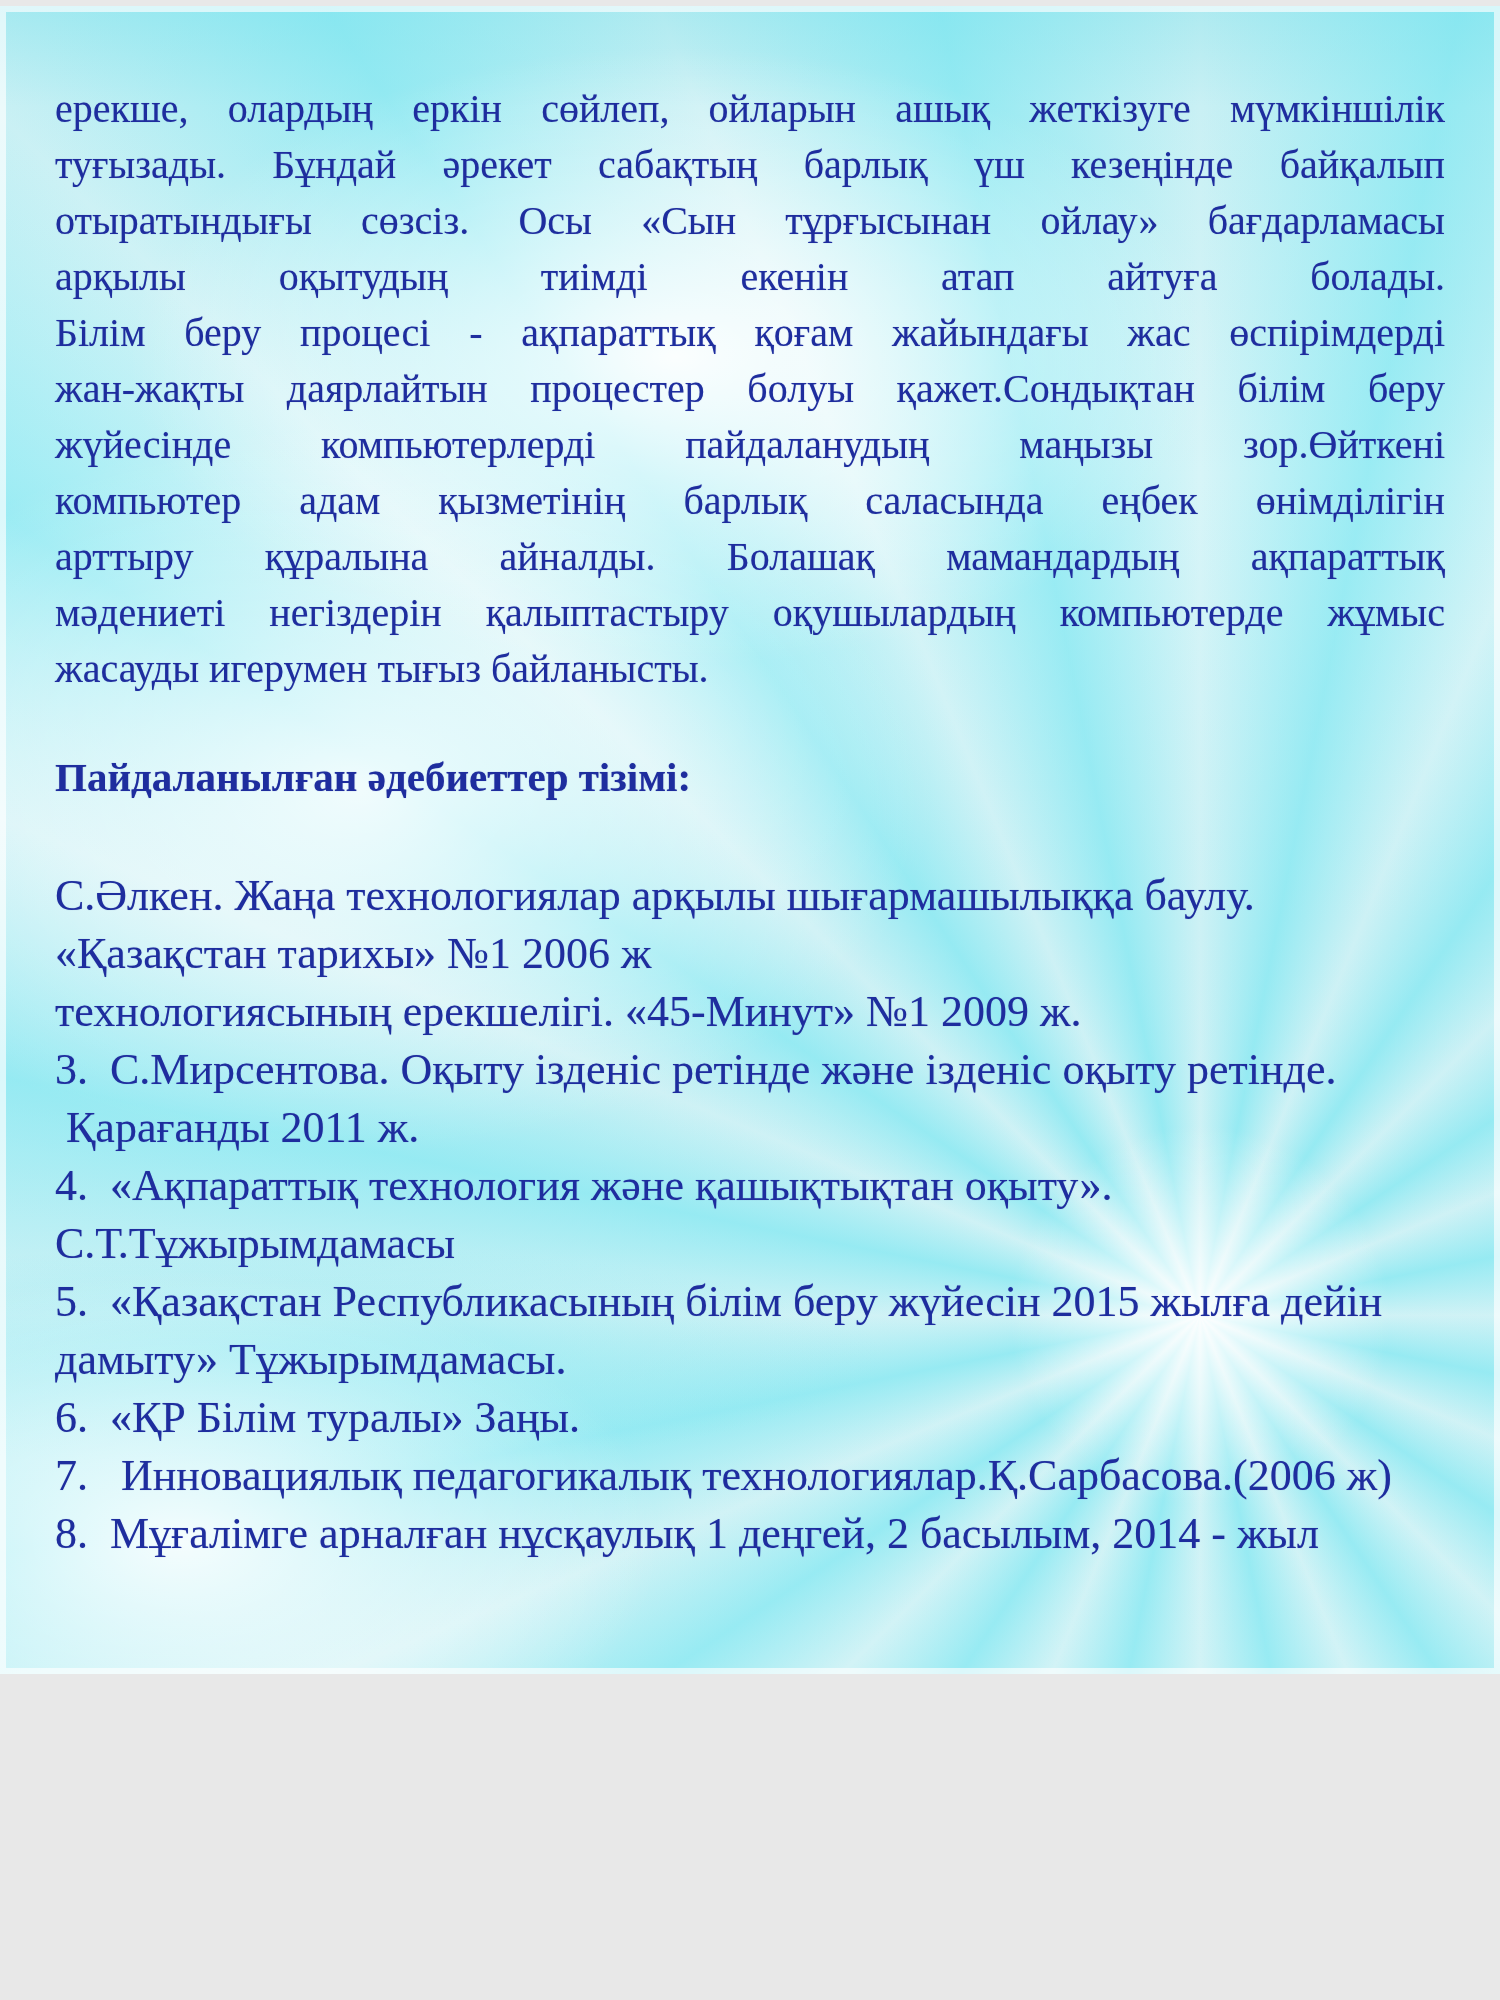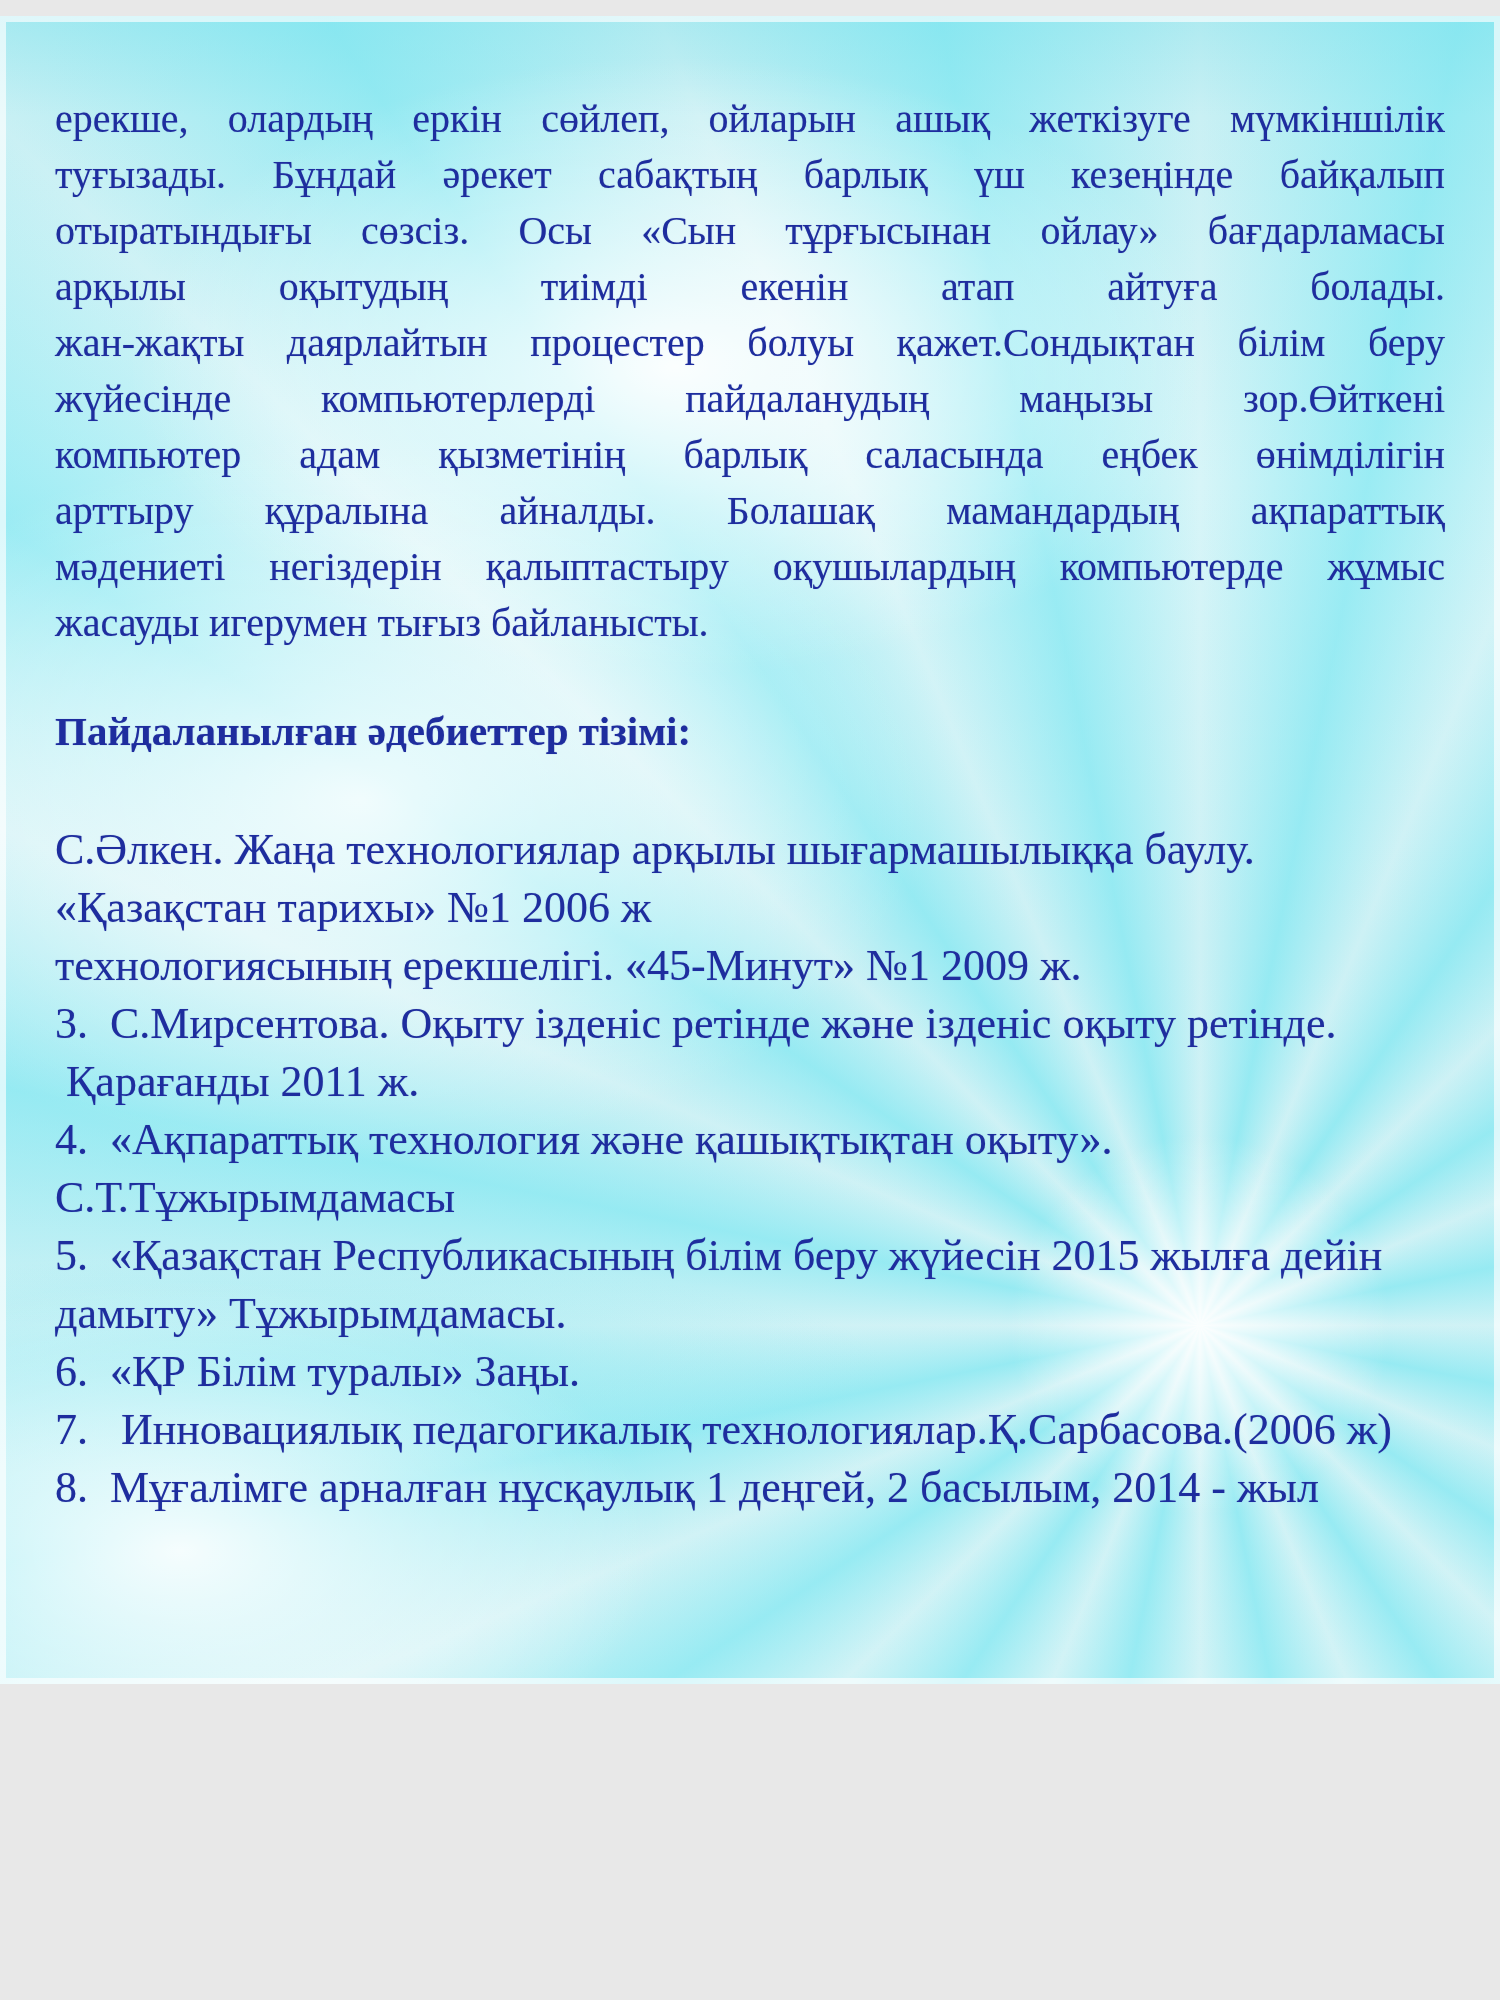--- a/index.html
+++ b/index.html
@@ -1,19 +1,19 @@
 <!DOCTYPE html>
 <html><head>
 <meta charset="utf-8">
 <style>
   html,body { margin:0; padding:0; background:#e8e8e8; }
   .page {
     position:relative;
     width:1500px; height:1668px;
-    margin:16px auto;
+    margin:6px auto;
     overflow:hidden;
     font-family:"Liberation Serif", serif;
     color:#1e2d9e;
     background:
       
       radial-gradient(circle 190px at 80% 78.5%, rgba(255,255,255,0.95) 0%, rgba(255,255,255,0) 100%),
       
       radial-gradient(ellipse 760px 430px at 45% 21%, rgba(255,255,255,0.95) 0%, rgba(255,255,255,0) 72%),
       
       radial-gradient(ellipse 820px 520px at 24% 47%, rgba(255,255,255,0.85) 0%, rgba(255,255,255,0) 70%),
@@ -77,20 +77,21 @@
 <body>
 
 <div class="page">
   <div class="content">
 
     <div>
       <div class="para-line">ерекше, олардың еркін сөйлеп, ойларын ашық жеткізуге мүмкіншілік</div>
       <div class="para-line">туғызады. Бұндай әрекет сабақтың барлық үш кезеңінде байқалып</div>
       <div class="para-line">отыратындығы сөзсіз. Осы «Сын тұрғысынан ойлау» бағдарламасы</div>
       <div class="para-line">арқылы оқытудың тиімді екенін атап айтуға болады.</div>
+      <div class="para-line">Білім беру процесі - ақпараттық қоғам жайындағы жас өспірімдерді</div>
       <div class="para-line">жан-жақты даярлайтын процестер болуы қажет.Сондықтан білім беру</div>
       <div class="para-line">жүйесінде компьютерлерді пайдаланудың маңызы зор.Өйткені</div>
       <div class="para-line">компьютер адам қызметінің барлық саласында еңбек өнімділігін</div>
       <div class="para-line">арттыру құралына айналды. Болашақ мамандардың ақпараттық</div>
       <div class="para-line">мәдениеті негіздерін қалыптастыру оқушылардың компьютерде жұмыс</div>
       <div class="para-line last">жасауды игерумен тығыз байланысты.</div>
     </div>
 
     <div class="refs-heading">Пайдаланылған әдебиеттер тізімі:</div>
 

